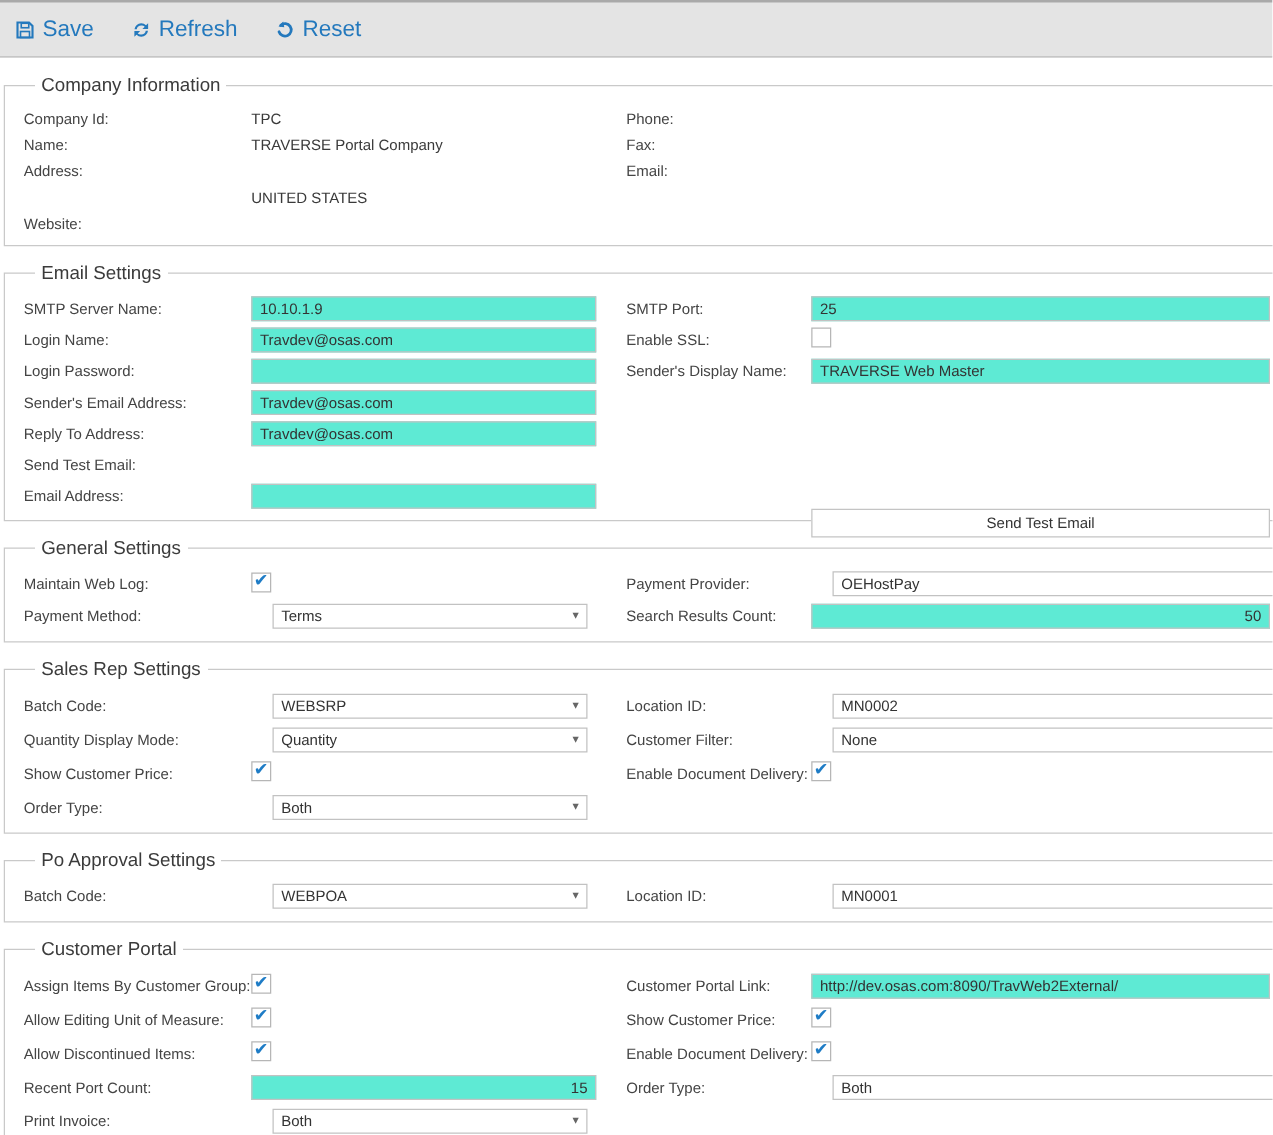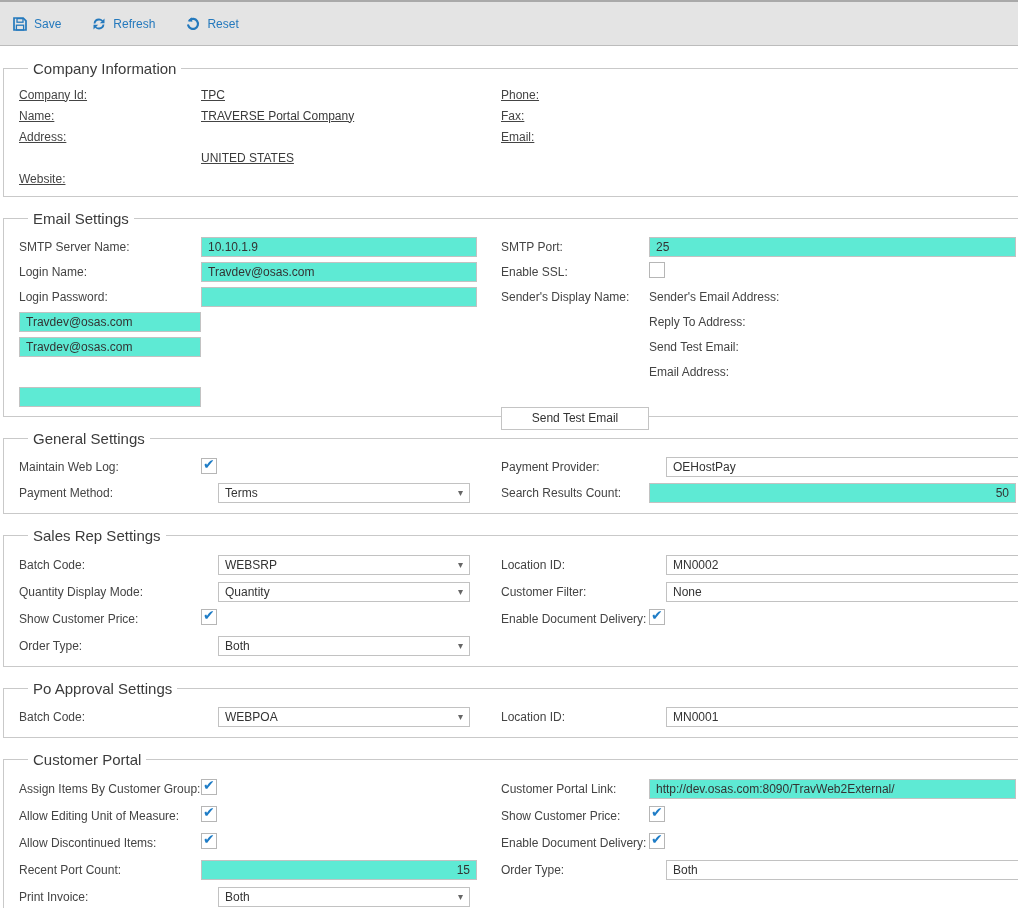--- a/index.html
+++ b/index.html
@@ -4,30 +4,30 @@
 <style>
   * { box-sizing: border-box; margin: 0; padding: 0; }
   html,body { width: 1018px; height: 908px; background: #fff;
     font-family: "Liberation Sans", "DejaVu Sans", sans-serif; font-size: 12px; color: #444; }
 
   
   .toolbar { height: 46px; background: #e4e4e4; border-top: 2px solid #a9a9a9;
     border-bottom: 1px solid #bcbcbc; display: flex; align-items: center; padding-left: 12px; }
   .tb-btn { display: inline-flex; align-items: center; gap: 6px; margin-right: 30px;
     background: none; border: none; cursor: pointer; font-family: inherit;
-    font-size: 12px; color: #2479bd; }
+    font-size: 18px; color: #2479bd; }
   .tb-btn svg { display: block; }
 
   
   .content { padding-top: 14px; }
   fieldset { border: 1px solid #c9c9c9; margin: 0 3px 13px 3px; padding: 7px 3px 7px 15px; }
   legend { font-size: 15px; color: #3b3b3b; padding: 0 5px; margin-left: 9px; }
 
   .grid { display: grid; grid-template-columns: 182px 276px 24px 148px 367px; align-items: center; }
-  .r21 { grid-auto-rows: 21px; text-decoration: underline; }
+  .r21 { grid-auto-rows: 21px; }
   .r25 { grid-auto-rows: 25px; }
   .r26 { grid-auto-rows: 26px; }
   .r27 { grid-auto-rows: 27px; }
   .lbl { color: #444; white-space: nowrap; overflow: hidden; }
   .val { color: #3a3a3a; white-space: nowrap; }
 
   .input { width: 100%; height: 20px; border: 1px solid #c2c2c2; background: #5eead4;
     font-family: inherit; font-size: 12px; color: #333; padding: 1px 6px; }
   .input.num { text-align: right; }
 
@@ -129,20 +129,21 @@
       <div class="lbl">Login Name:</div>
       <div><input class="input" value="Travdev@osas.com" style=""></div>
       <div></div>
       <div class="lbl">Enable SSL:</div>
       <div><span class="checkbox"></span></div>
 
       <div class="lbl">Login Password:</div>
       <div><input class="input" type="password" value="" style=""></div>
       <div></div>
       <div class="lbl">Sender's Display Name:</div>
+      <div><input class="input" value="TRAVERSE Web Master" style=""></div>
 
       <div class="lbl">Sender's Email Address:</div>
       <div><input class="input" value="Travdev@osas.com" style=""></div>
       <div></div>
         <div></div>
         <div></div>
 
       <div class="lbl">Reply To Address:</div>
       <div><input class="input" value="Travdev@osas.com" style=""></div>
       <div></div>

